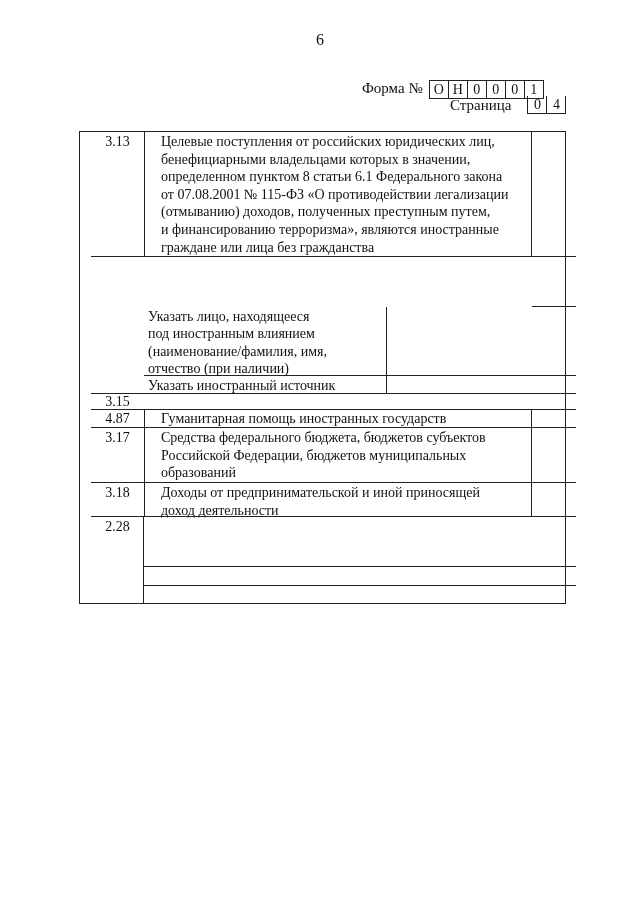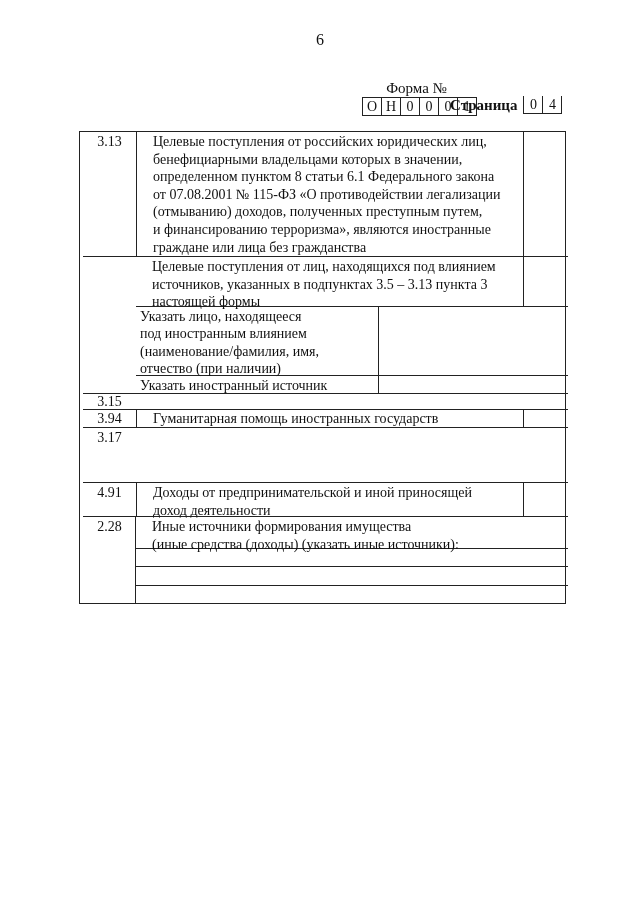--- a/index.html
+++ b/index.html
@@ -2,31 +2,31 @@
 <html><head>
 <meta charset="utf-8">
 <style>
   html, body { margin: 0; padding: 0; }
   body {
     width: 640px; height: 905px; background: #ffffff; position: relative;
     font-family: "Liberation Serif", "DejaVu Serif", serif; color: #111;
     overflow: hidden;
   }
   .page-num { position: absolute; left: 0; width: 640px; top: 31px; text-align: center; font-size: 16px; }
-  .form-line { position: absolute; top: 80px; left: 362px; font-size: 15px; display: flex; align-items: center; flex-direction: column; }
+  .form-line { position: absolute; top: 80px; left: 362px; font-size: 15px; display: flex; align-items: flex-start; }
   .form-label { margin-right: 6px; }
   .cells { display: flex; border-left: 1px solid #222; }
   .cell { width: 18px; height: 17px; border: 1px solid #222; border-left: none; text-align: center; line-height: 17px; font-size: 14px; }
   .page-line { position: absolute; top: 96px; left: 450px; font-size: 15px; display: flex; align-items: center; }
   .page-line .cells { border-left: 1px solid #222; }
   .page-line .cell { border-top: none; }
-  .page-label { margin-right: 6px; font-weight: bold; }
+  .page-label { margin-right: 16px; }
 
   .tbl { position: absolute; left: 79px; top: 131px; width: 487px; height: 473px; border: 1px solid #222; box-sizing: border-box; }
-  .row { position: absolute; left: 3px; width: 100%; border-bottom: 1px solid #222; box-sizing: border-box; }
+  .row { position: absolute; left: 11px; width: 100%; border-bottom: 1px solid #222; box-sizing: border-box; }
   .num { position: absolute; left: 0; width: 53px; top: 0; text-align: center; font-size: 14px; line-height: 17px; padding-top: 1px; }
   .txt { position: absolute; left: 53px; top: 0; width: 388px; height: 100%; border-left: 1px solid #222; border-right: 1px solid #222; box-sizing: border-box; font-size: 14px; line-height: 17.6px; padding: 1px 16px; white-space: pre-line; }
   .val { position: absolute; left: 441px; right: 0; top: 0; height: 100%; }
   .numcol { position: absolute; left: 0; width: 53px; border-right: 1px solid #222; box-sizing: border-box; }
   .sub { position: absolute; left: 53px; right: 0; border-bottom: 1px solid #222; box-sizing: border-box; }
   .sub .lbl { position: absolute; left: 0; top: 0; width: 243px; height: 100%; border-right: 1px solid #222; box-sizing: border-box; font-size: 14px; line-height: 17.4px; padding: 1px 4px; white-space: pre-line; }
   .sub .inp { position: absolute; left: 243px; right: 0; top: 0; height: 100%; }
   .blank { position: absolute; left: 53px; right: 0; border-bottom: 1px solid #222; box-sizing: border-box; }
 </style>
 </head>
@@ -61,64 +61,62 @@
 бенефициарными владельцами  которых в значении,
 определенном пунктом 8 статьи 6.1 Федерального закона
 от 07.08.2001 № 115-ФЗ «О противодействии легализации
 (отмыванию) доходов, полученных преступным путем,
 и финансированию терроризма», являются иностранные
 граждане или лица без гражданства</div>
     <div class="val"></div>
   </div>
 
   <div class="row" style="top:125px; height:137px;">
-    <div class="txt" style="height:50px; border-left:none; border-bottom:1px solid #222;">Целевые поступления от лиц, находящихся под влиянием
-источников, указанных в подпунктах 3.5 – 3.13 пункта 3
-настоящей формы</div>
     <div class="val" style="height:50px; border-bottom:1px solid #222; box-sizing:border-box;"></div>
     <div class="sub" style="top:50px; height:69px;">
       <div class="lbl"> Указать лицо, находящееся
  под иностранным влиянием
  (наименование/фамилия, имя,
 отчество (при наличии)</div>
       <div class="inp"></div>
     </div>
     <div class="sub" style="top:119px; height:18px; border-bottom:none;">
       <div class="lbl"> Указать иностранный источник</div>
       <div class="inp"></div>
     </div>
   </div>
 
   <div class="row" style="top:262px; height:16px;">
     <div class="num" style="line-height:15px; padding-top:0;">3.15</div>
     <div class="val"></div>
   </div>
 
   <div class="row" style="top:278px; height:18px;">
-    <div class="num" style="line-height:17px; padding-top:0;">3.94</div>
+    <div class="num" style="line-height:17px; padding-top:0;">4.87</div>
     <div class="txt" style="line-height:17px; padding-top:0;">Гуманитарная помощь иностранных государств</div>
     <div class="val"></div>
   </div>
 
   <div class="row" style="top:296px; height:55px;">
     <div class="num">3.17</div>
+    <div class="txt">Средства федерального бюджета, бюджетов субъектов
+Российской Федерации, бюджетов муниципальных
+образований</div>
     <div class="val"></div>
   </div>
 
   <div class="row" style="top:351px; height:34px;">
-    <div class="num">4.91</div>
+    <div class="num">3.18</div>
     <div class="txt">Доходы от предпринимательской и иной приносящей
 доход деятельности</div>
     <div class="val"></div>
   </div>
 
   <div class="row" style="top:385px; height:86px; border-bottom:none;">
     <div class="numcol" style="top:0; height:86px;">
       <div class="num">2.28</div>
     </div>
-    <div class="txt" style="height:32px; width:auto; right:0; border-left:none; border-right:none; border-bottom:1px solid #222;">Иные источники формирования имущества
-(иные средства (доходы) (указать иные источники):</div>
     <div class="blank" style="top:32px; height:18px;"></div>
     <div class="blank" style="top:50px; height:19px;"></div>
     <div class="blank" style="top:69px; height:17px; border-bottom:none;"></div>
   </div>
 
 </div>
 
 </body></html>

